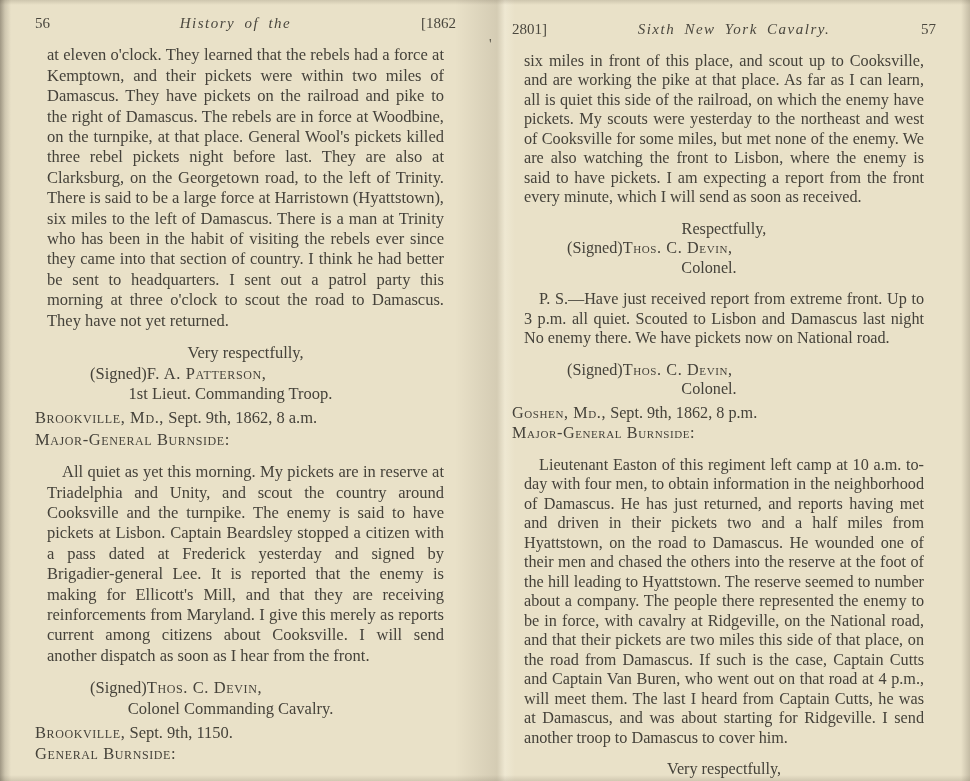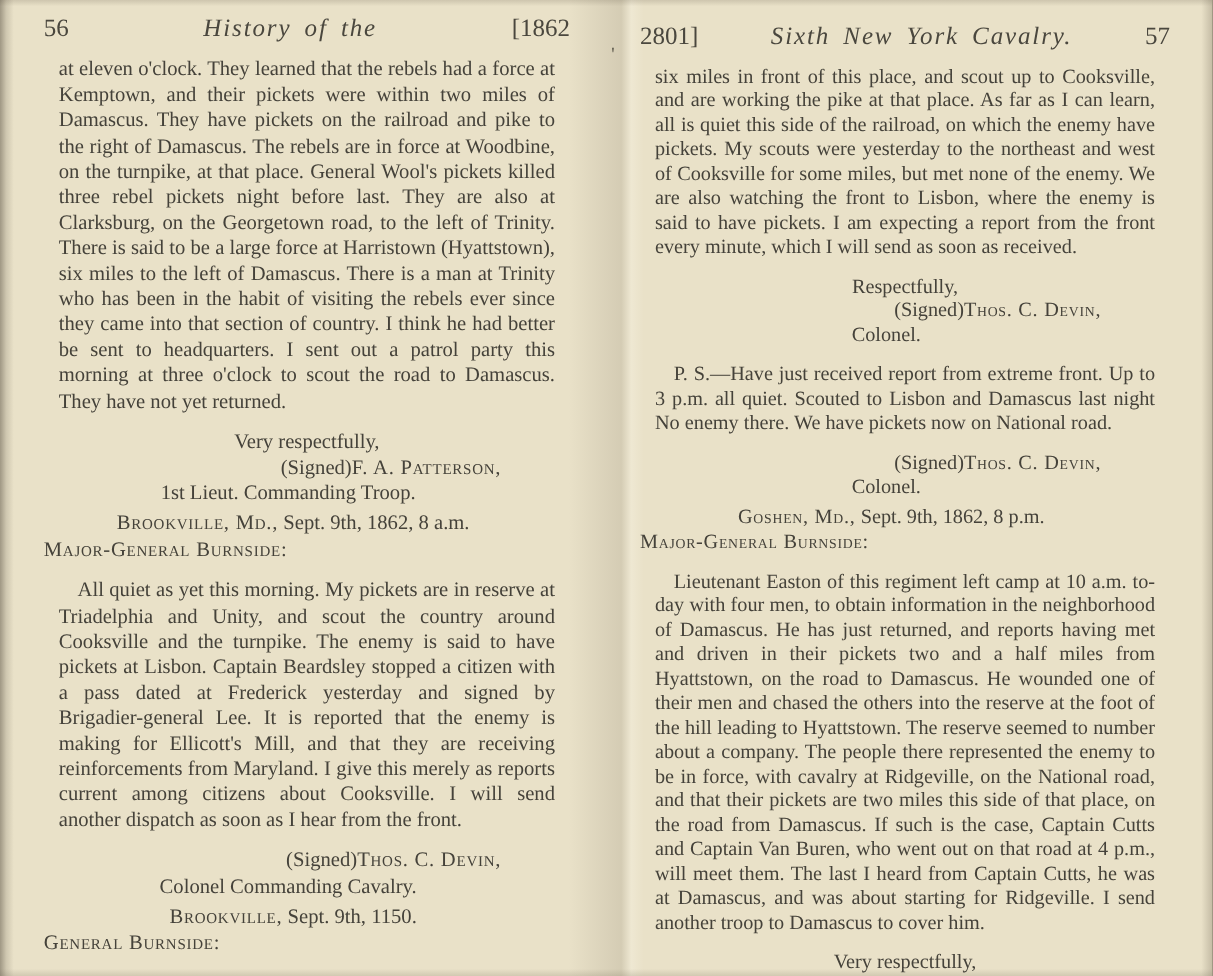--- a/index.html
+++ b/index.html
@@ -16,31 +16,31 @@
       linear-gradient(180deg, rgba(110,100,82,.22) 0px, rgba(110,100,82,0) 5px),
       linear-gradient(0deg, rgba(110,100,82,.20) 0px, rgba(110,100,82,0) 6px),
       linear-gradient(90deg, rgba(110,100,82,0) 455px, rgba(110,100,82,.10) 480px, rgba(130,120,100,.20) 497px, rgba(255,252,240,.25) 505px, rgba(110,100,82,0) 515px),
       linear-gradient(#e9e1c8,#e9e1c8);
   }
   .page{position:absolute;top:0;}
   .page-left{left:35px;width:421px;top:13px;font-size:16.5px;line-height:20.4px;}
   .page-right{left:512px;width:424px;top:20px;font-size:16.2px;line-height:19.5px;}
   .header{
     display:flex;justify-content:space-between;align-items:baseline;
-    font-size:20px;margin-bottom:2px;color:#4a473e;
+    font-size:15px;margin-bottom:2px;color:#4a473e;
   }
   .header .title{font-style:italic;letter-spacing:1.5px;word-spacing:4px;text-align:center;}
   .para{margin:12px;text-align:justify;}
   .indent{text-indent:15px;}
   .center{text-align:center;}
-  .sigrow{display:flex;justify-content:flex-end;padding-left:55px;}
+  .sigrow{display:flex;justify-content:flex-start;padding-left:55px;}
   .sigrow .name{margin-right:55px;}
   .sc{font-variant:small-caps;letter-spacing:.6px;}
   .rightline{text-align:center;padding-right:30px;}
-  .dateline{text-align:center;padding-right:22px;margin-top:4px;margin-bottom:1px;}
+  .dateline{text-align:left;padding-right:22px;margin-top:4px;margin-bottom:1px;}
   .salutation{font-variant:small-caps;letter-spacing:.6px;}
   .stray{position:absolute;left:489px;top:36px;font-size:15px;color:#5a564a;}
 </style>
 </head>
 <body>
 
 <div class="scan">
 
   <span class="stray">'</span>
 

